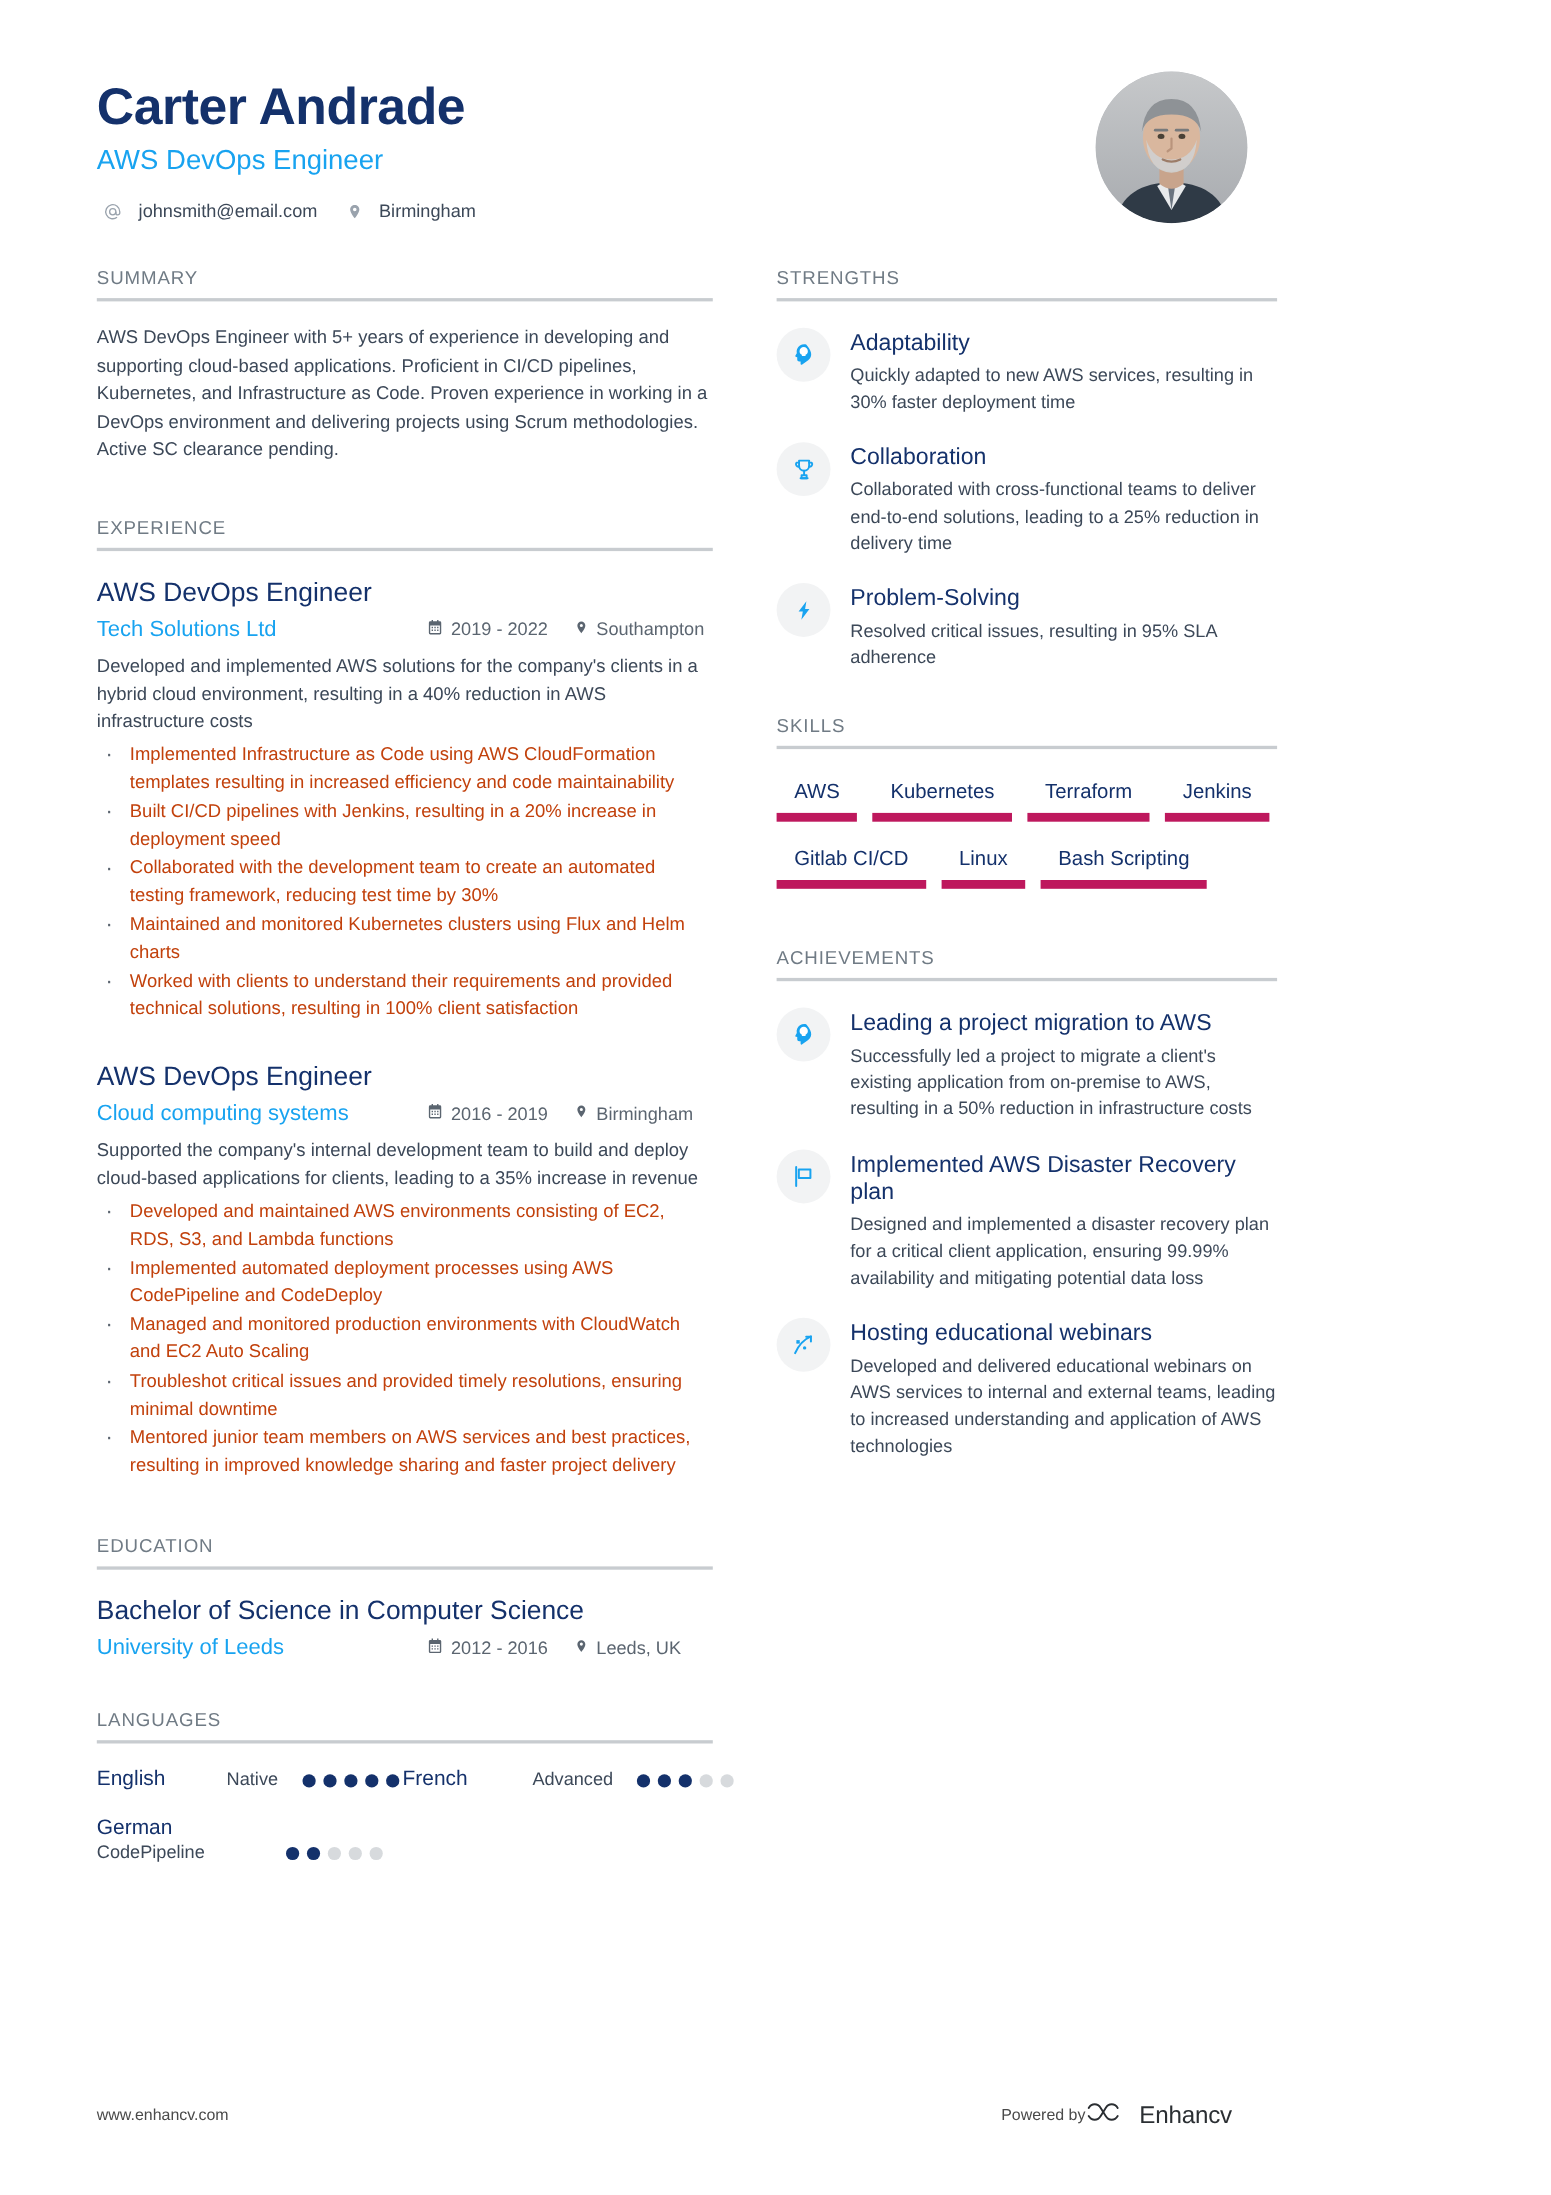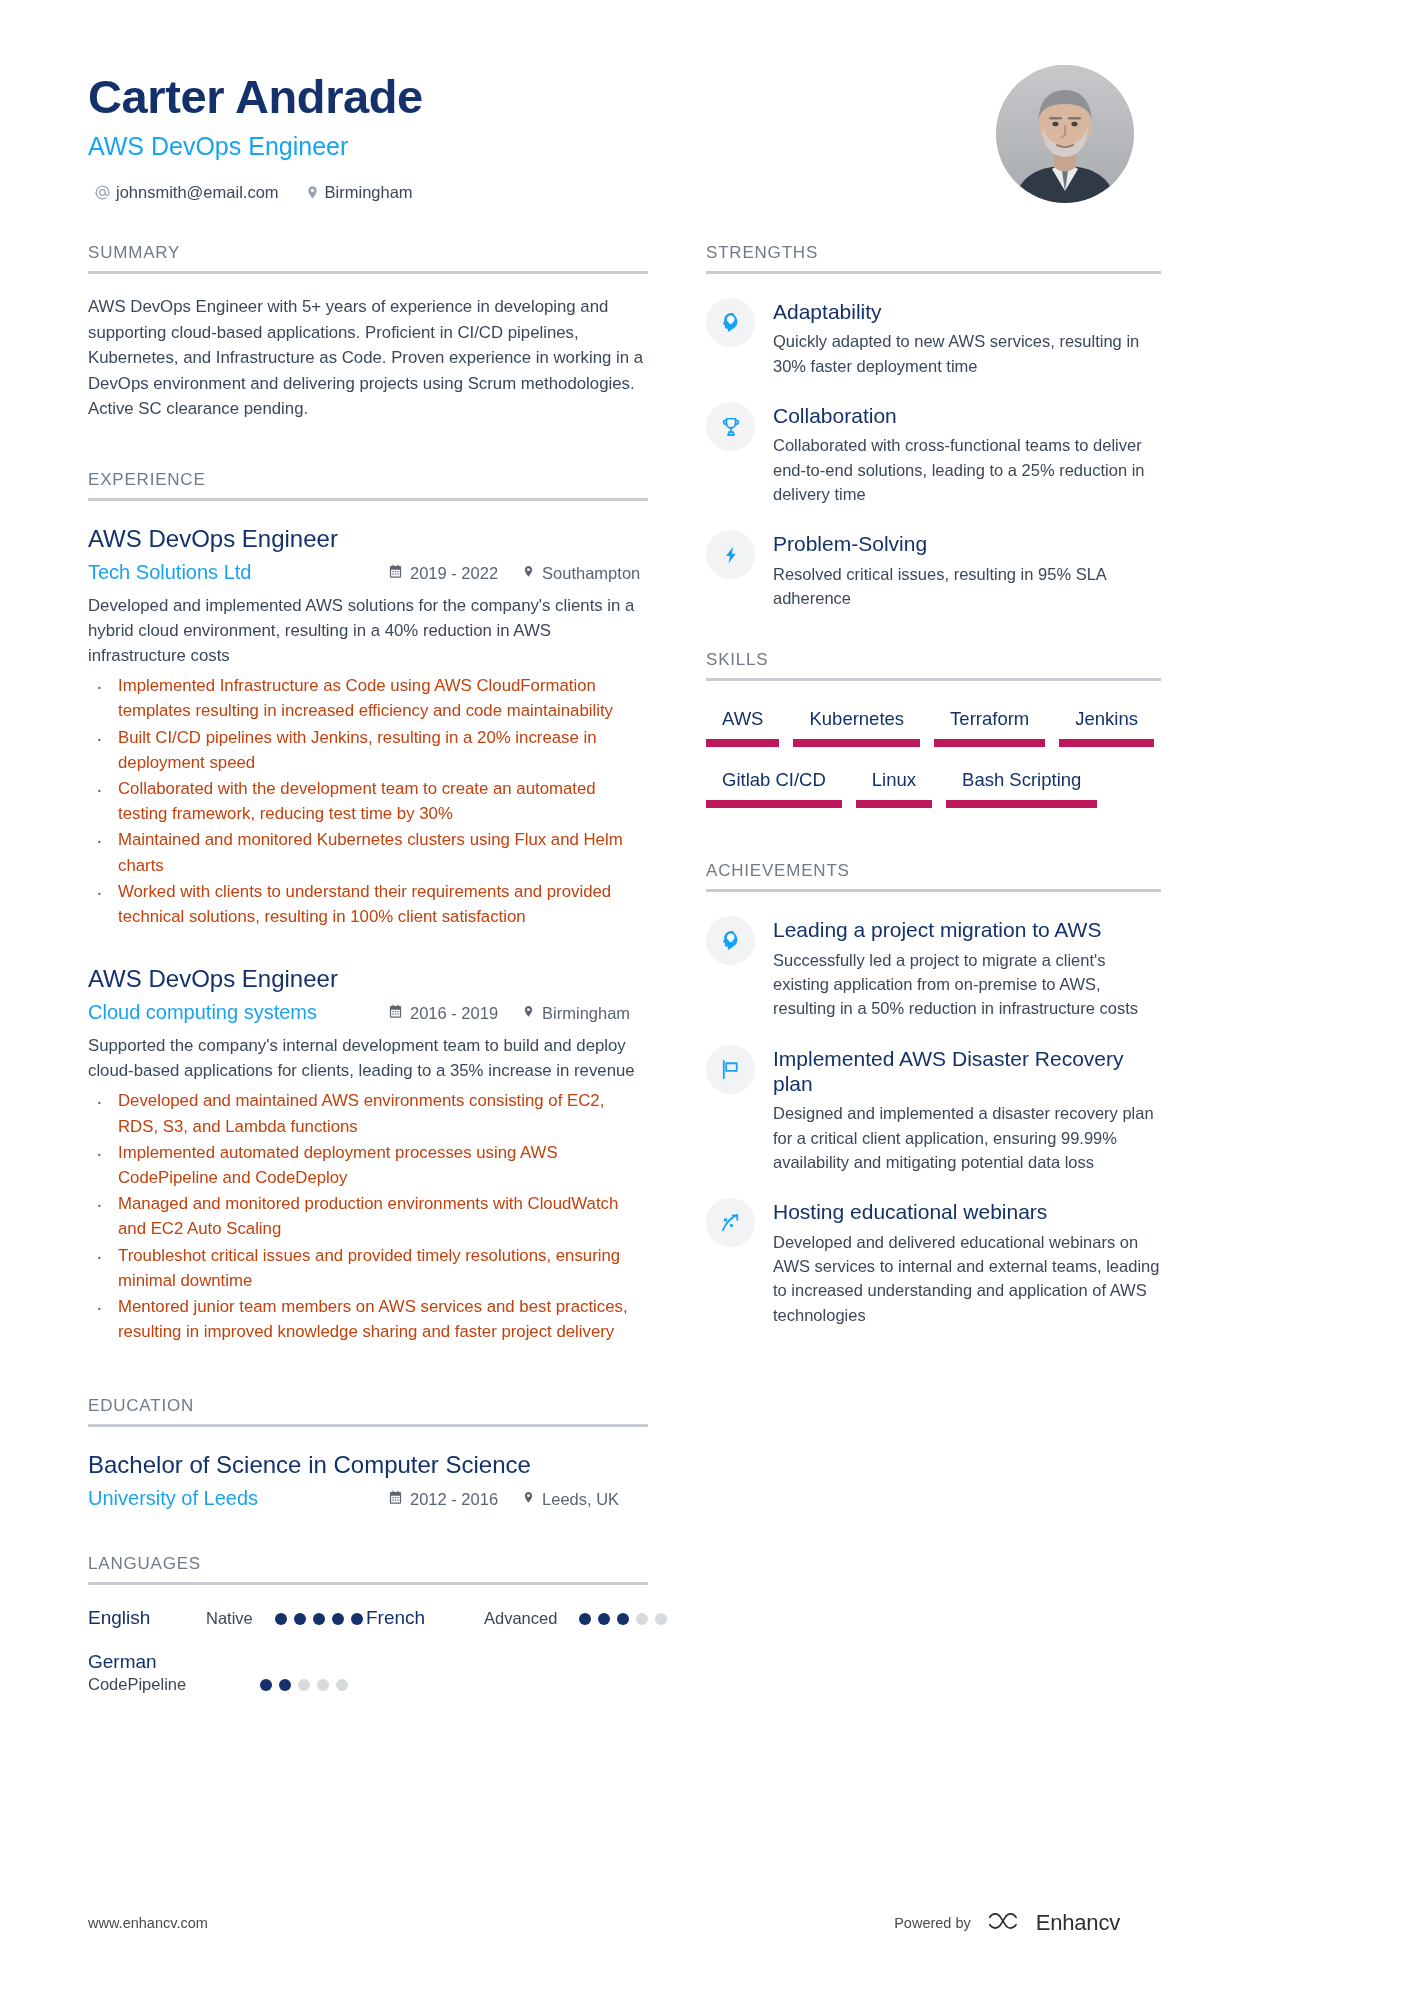--- a/index.html
+++ b/index.html
@@ -49,21 +49,21 @@
     align-items: center;
     margin-top: 22px;
     gap: 26px;
     padding-left: 6px;
   }
   .contact-item {
     display: flex;
     align-items: center;
     font-size: 16.5px;
     color: #3c4858;
-    gap: 5px;
+    gap: 15px;
   }
   .contact-item .ic {
     color: #9aa3ad;
     display: inline-flex;
     align-items: center;
   }
   .avatar {
     width: 138px;
     height: 138px;
     border-radius: 50%;
@@ -273,21 +273,20 @@
     justify-content: space-between;
   }
   .footer-url {
     font-size: 14.5px;
     color: #4a4a4a;
     font-family: "Liberation Sans", sans-serif;
   }
   .footer-right {
     display: flex;
     align-items: center;
-    gap: 16px;
   }
   .powered {
     font-size: 14.5px;
     color: #4a4a4a;
   }
   .brand {
     display: flex;
     align-items: center;
     gap: 9px;
   }

